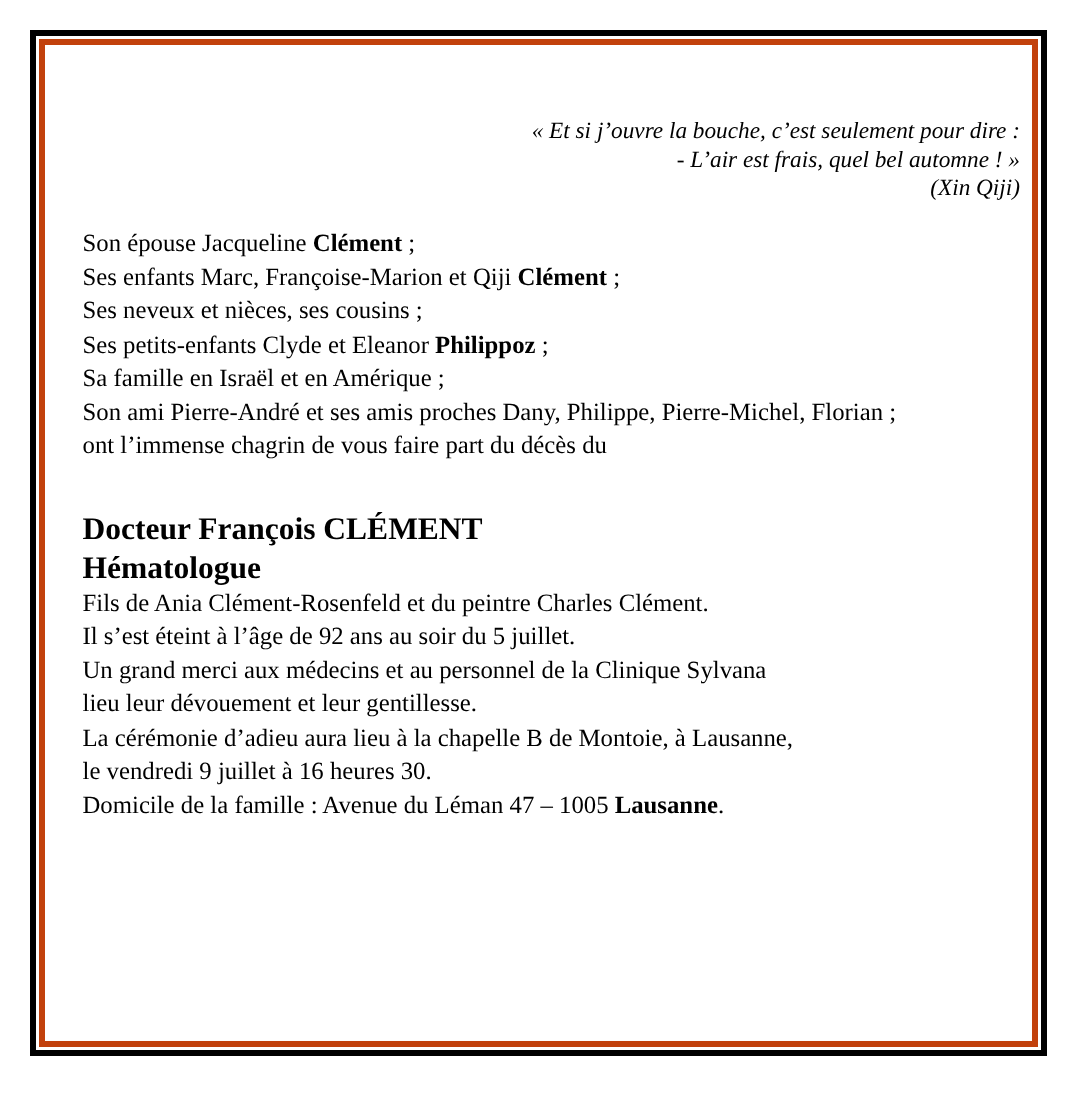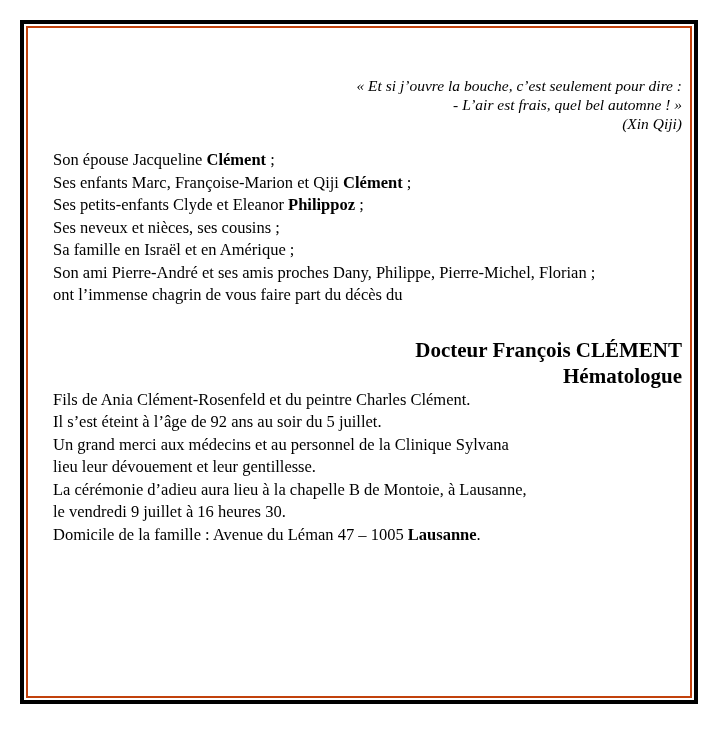--- a/index.html
+++ b/index.html
@@ -24,21 +24,21 @@
     height: 684px;
     box-sizing: border-box;
     border: 4px solid #000000;
     padding: 2px;
     background: #ffffff;
   }
   .frame-inner {
     box-sizing: border-box;
     width: 100%;
     height: 100%;
-    border: 2px solid #c2410c;
+    border: 4px solid #c2410c;
   }
   .content {
     box-sizing: border-box;
     padding: 48px 8px 0 25px;
     font-size: 16.5px;
     line-height: 22.5px;
   }
   .quote {
     text-align: right;
     font-style: italic;
@@ -47,21 +47,21 @@
     margin: 0;
   }
   .family {
     margin-top: 16px;
   }
   .intro {
     margin: 10px 0 0 0;
   }
   .deceased {
     margin-top: 30px;
-    text-align: right;
+    text-align: left;
     font-weight: bold;
     font-size: 21px;
     line-height: 26px;
   }
   p.para {
     margin: 0;
   }
   .bio      { margin-top: 31px; }
   .thanks   { margin-top: 13px; }
   .ceremony { margin-top: 15px; }
@@ -78,22 +78,22 @@
 
         <div class="quote">
           <div>« Et si j’ouvre la bouche, c’est seulement pour dire :</div>
           <div>- L’air est frais, quel bel automne ! »</div>
           <div>(Xin Qiji)</div>
         </div>
 
         <div class="family">
           <div class="line"><span>Son épouse Jacqueline </span><b>Clément</b><span> ;</span></div>
           <div class="line"><span>Ses enfants Marc, Françoise-Marion et Qiji </span><b>Clément</b><span> ;</span></div>
+          <div class="line"><span>Ses neveux et nièces, ses cousins ;</span><b></b><span></span></div>
           <div class="line"><span>Ses petits-enfants Clyde et Eleanor </span><b>Philippoz</b><span> ;</span></div>
-          <div class="line"><span>Ses neveux et nièces, ses cousins ;</span><b></b><span></span></div>
           <div class="line"><span>Sa famille en Israël et en Amérique ;</span><b></b><span></span></div>
           <div class="line"><span>Son ami Pierre-André et ses amis proches Dany, Philippe, Pierre-Michel, Florian ;</span><b></b><span></span></div>
         </div>
 
         <p class="intro para">ont l’immense chagrin de vous faire part du décès du</p>
 
         <div class="deceased">
           <div>Docteur François CLÉMENT</div>
           <div>Hématologue</div>
         </div>

